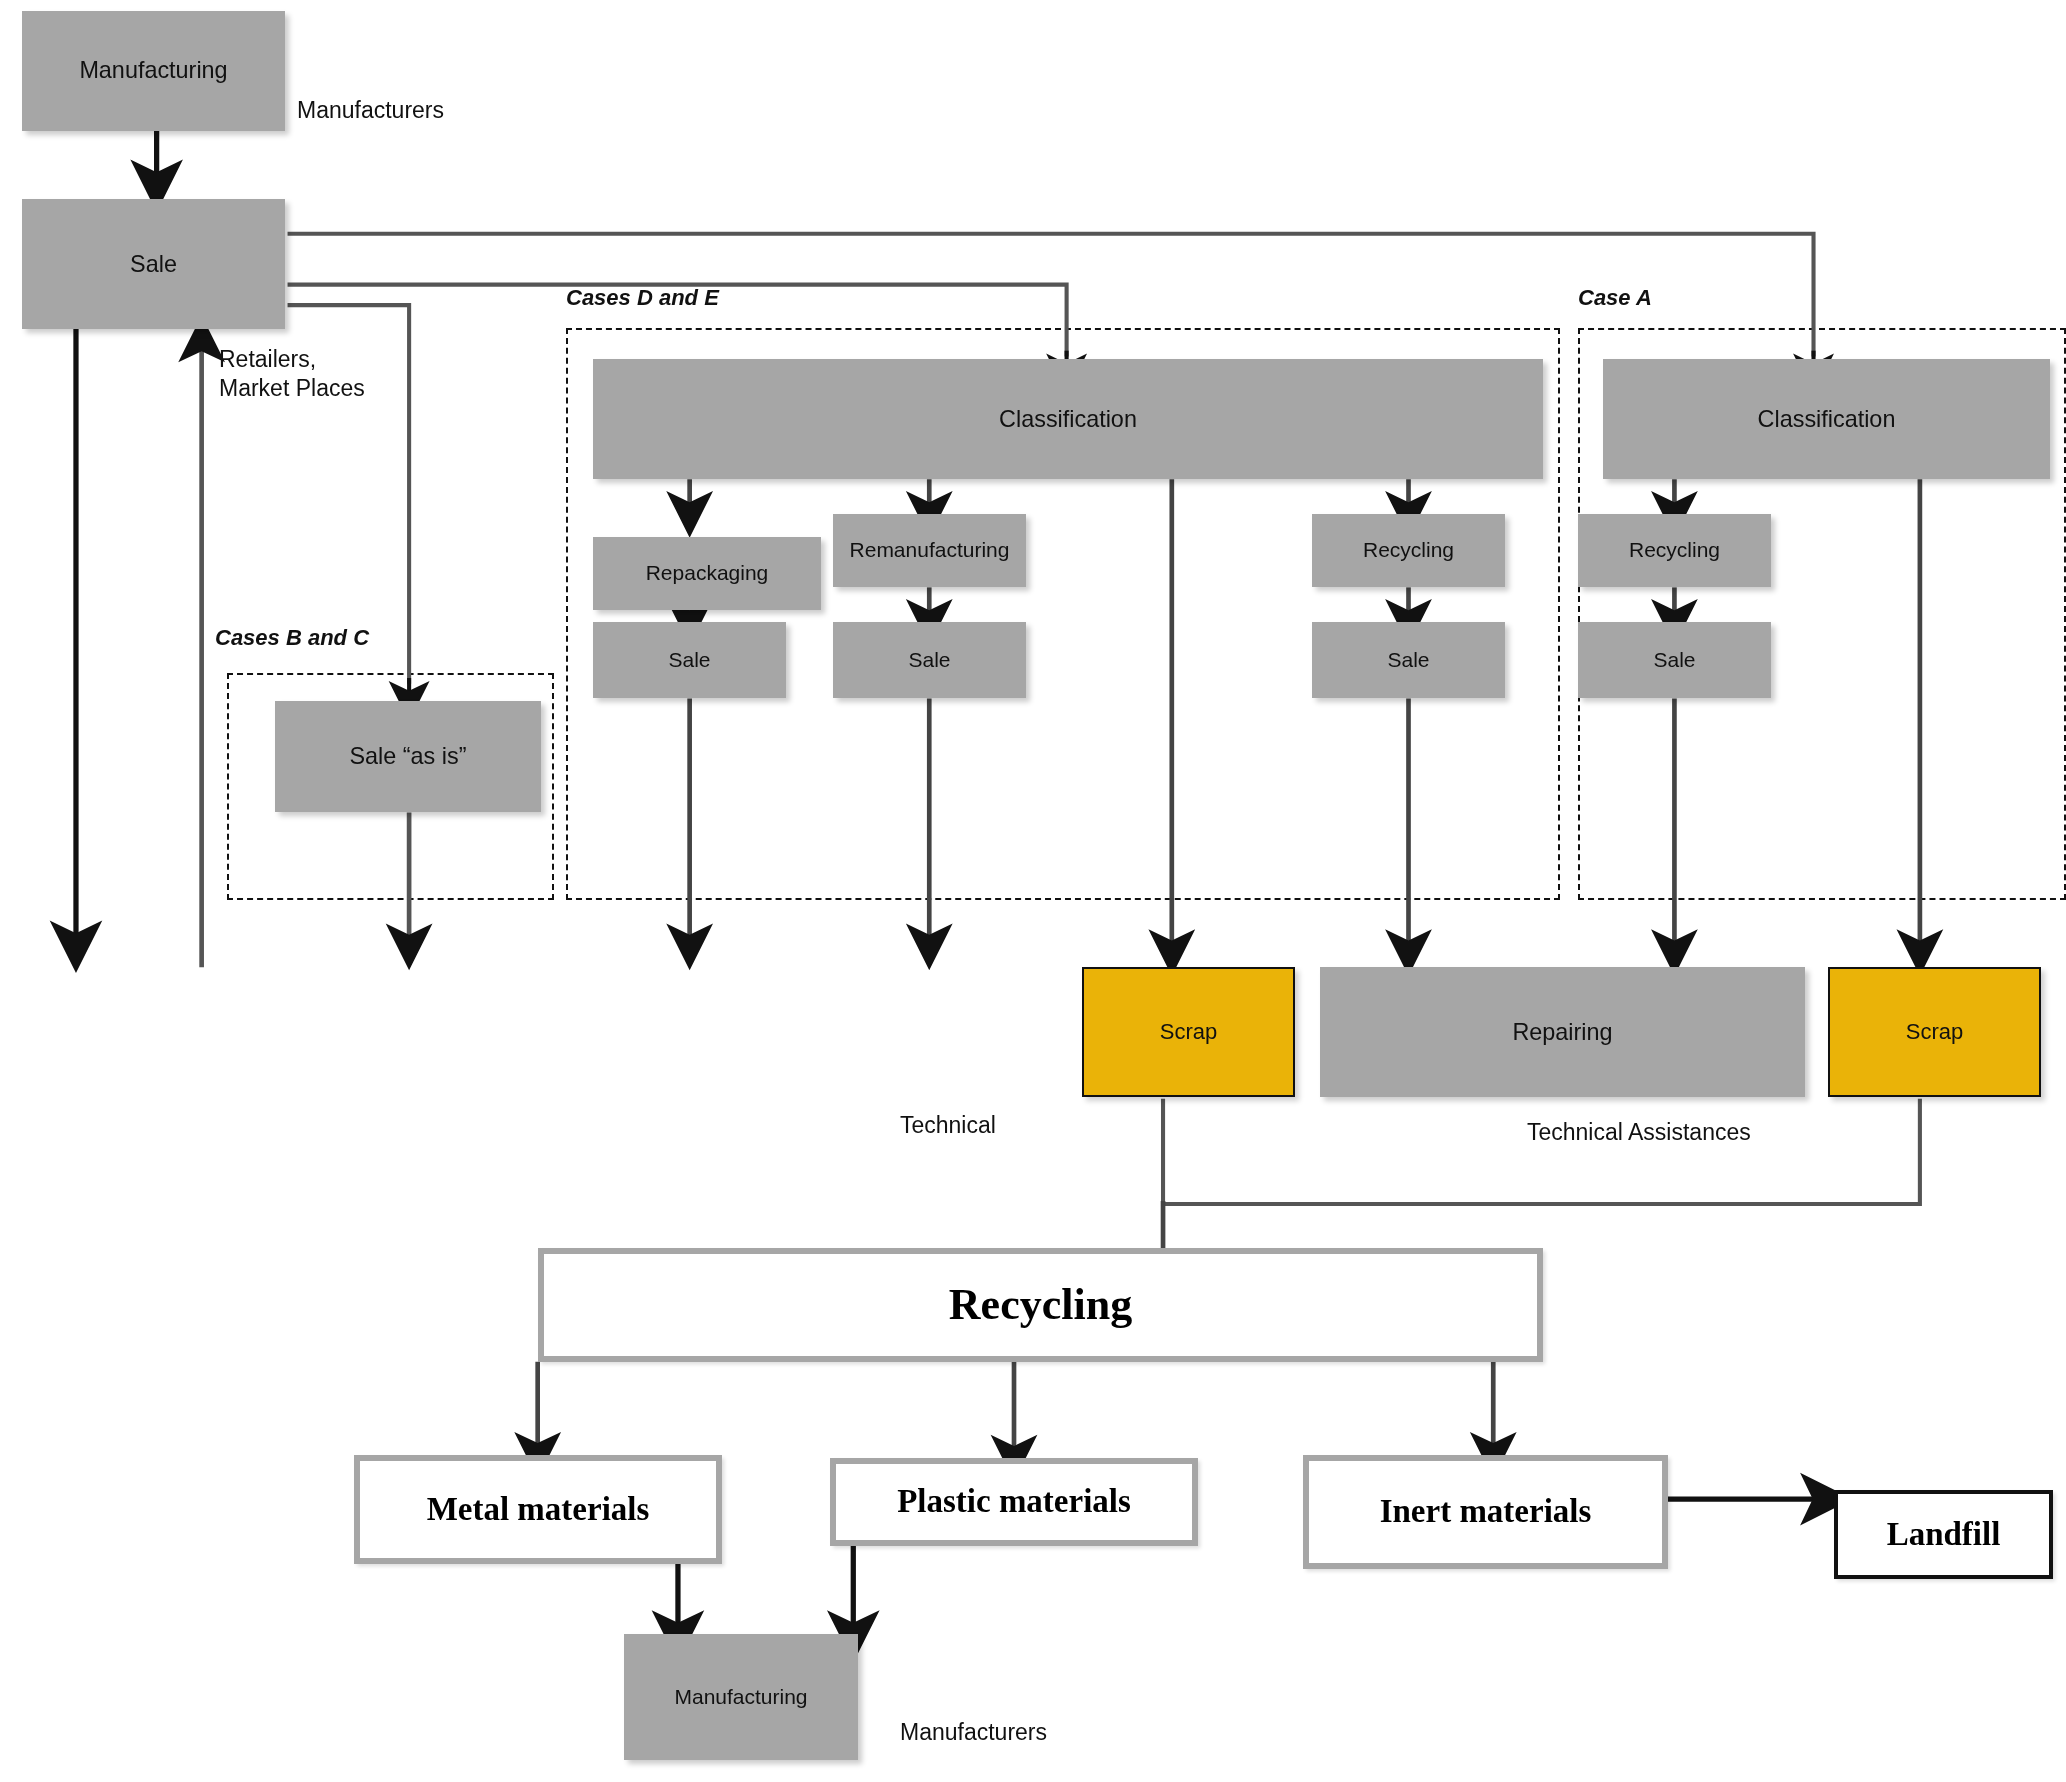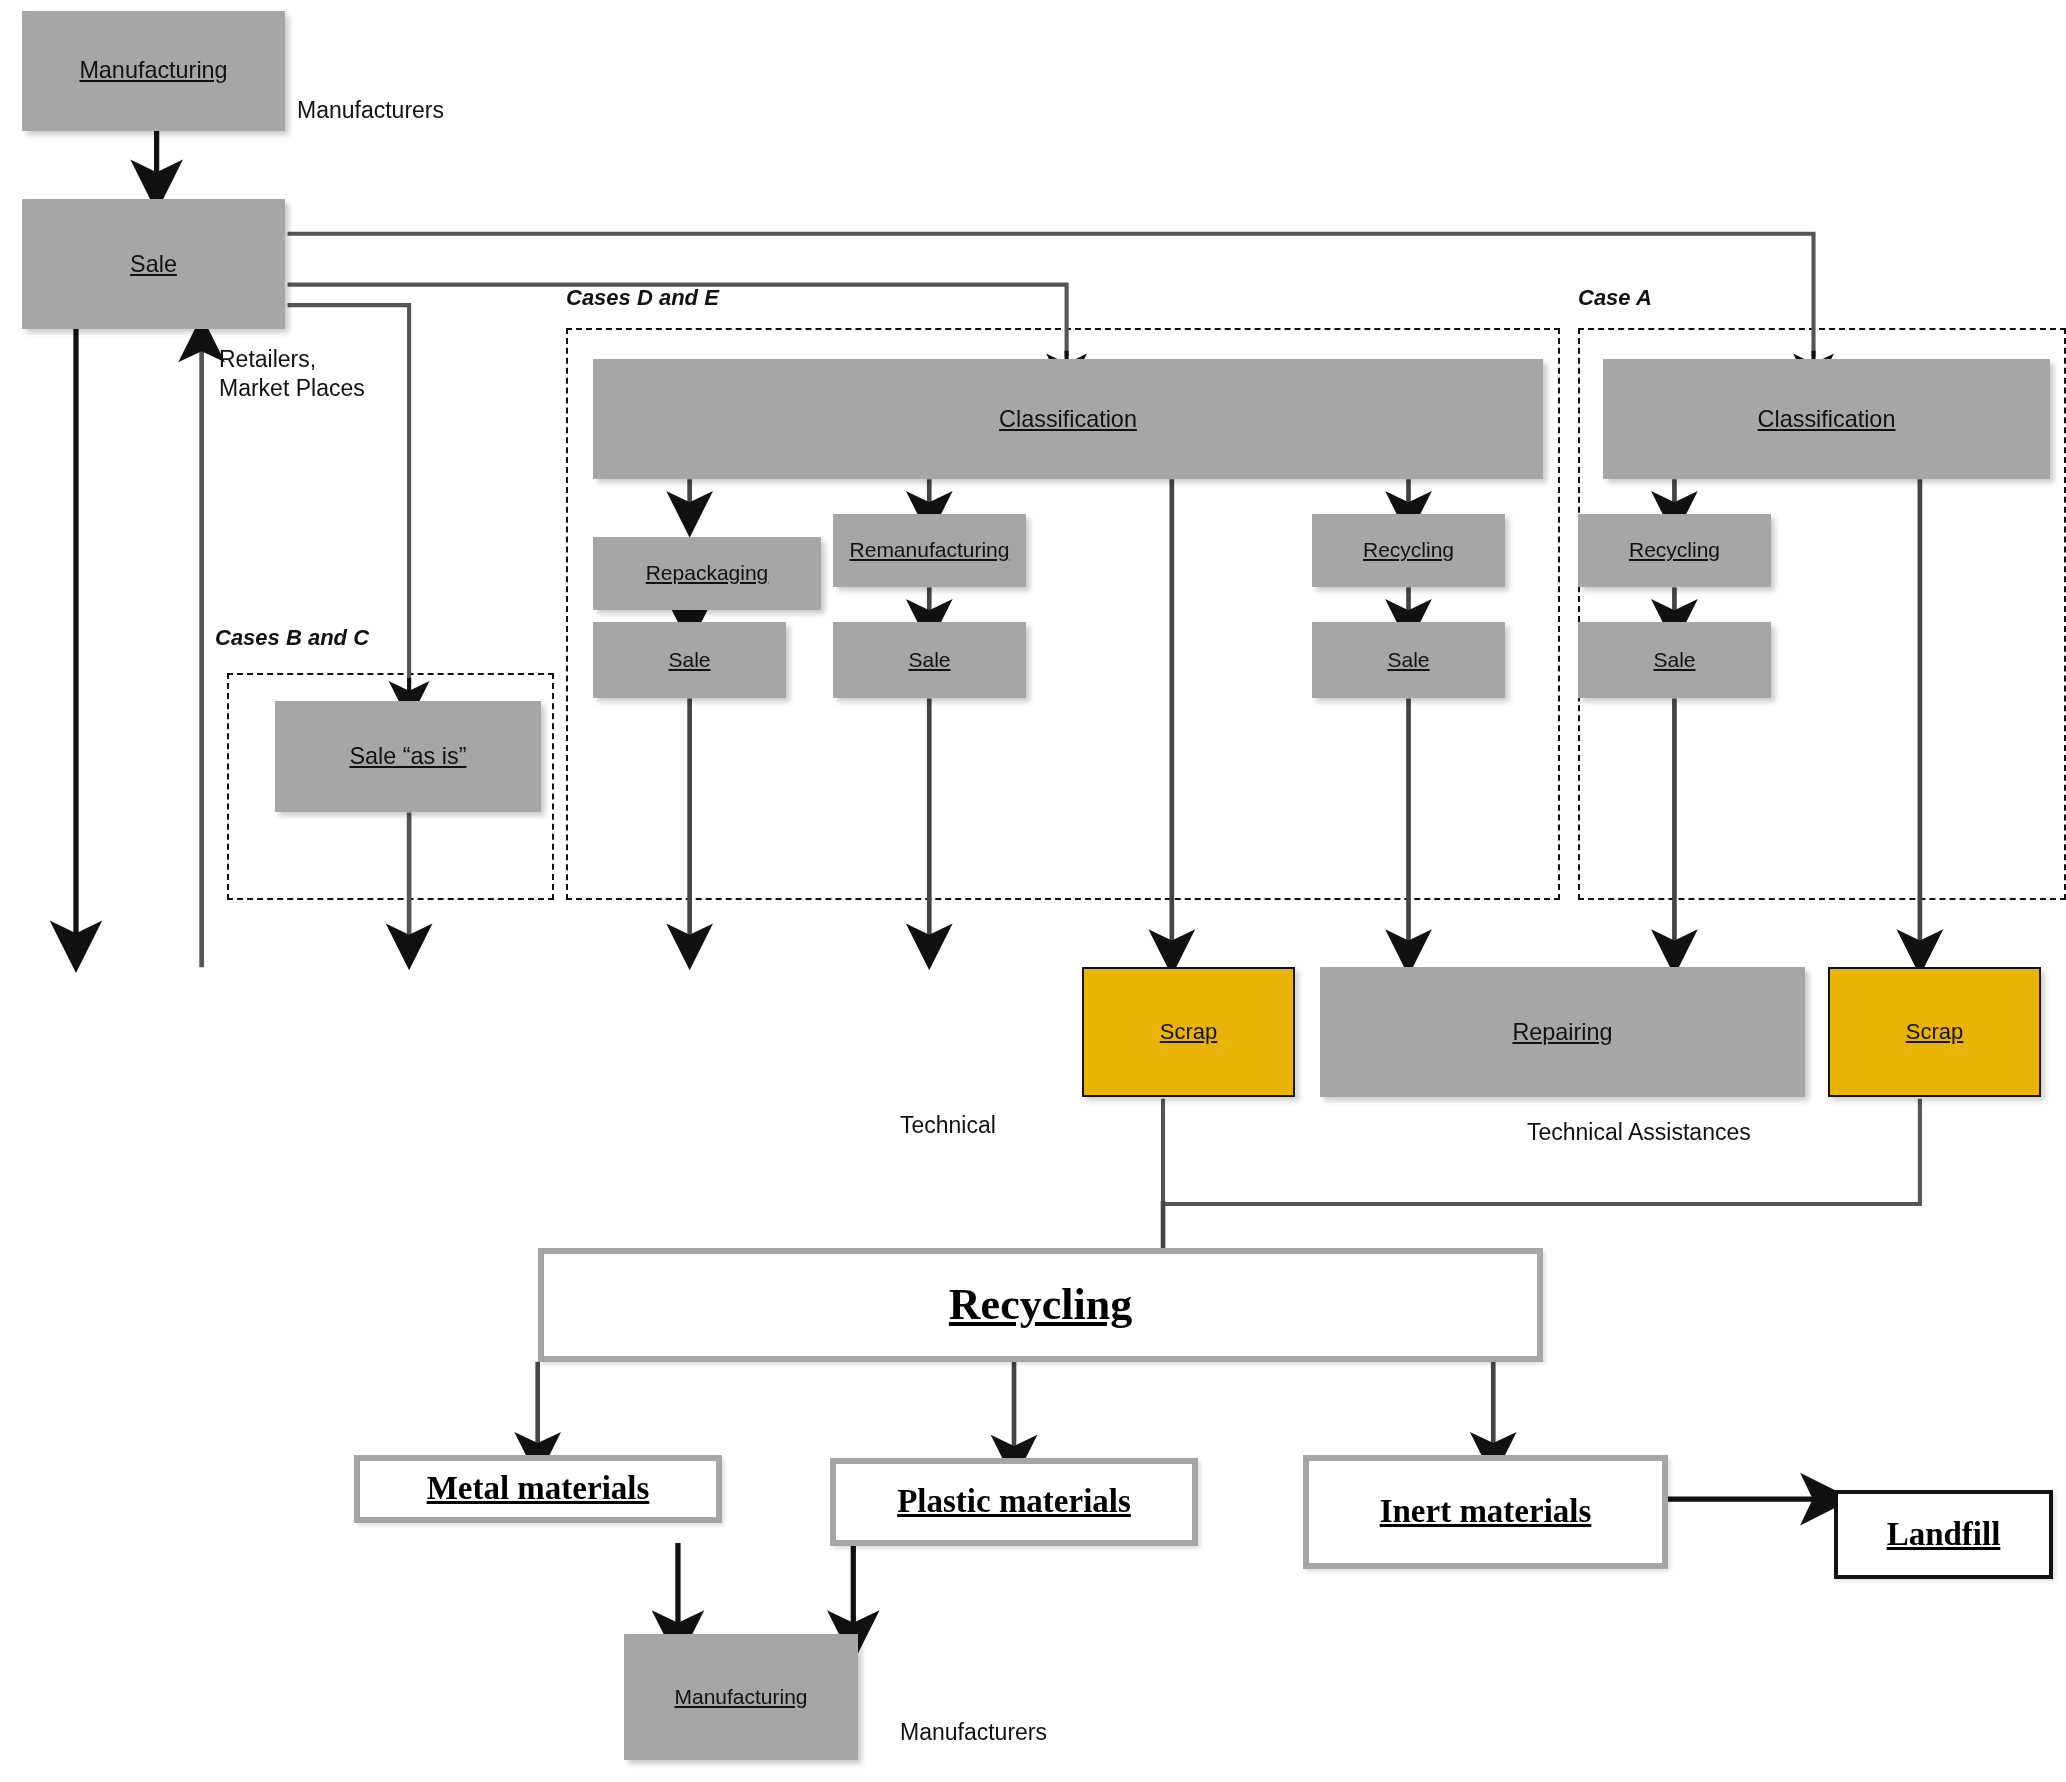--- a/index.html
+++ b/index.html
@@ -1,21 +1,21 @@
 <!DOCTYPE html>
 <html style="font-size:9.4px"><head>
 <meta charset="utf-8">
 <style>
   html,body{margin:0;padding:0;background:#ffffff;}
   body{font-family:"Liberation Sans", sans-serif;}
   #stage{position:relative;width:2066px;height:1782px;background:#fff;overflow:hidden;}
 
   
   .node{position:absolute;box-sizing:border-box;display:flex;align-items:center;
-        justify-content:center;text-align:center;line-height:1.15;text-decoration:underline;}
+        justify-content:center;text-align:center;line-height:1.15;}
   .gray{background:#a6a6a6;color:#111;box-shadow:4.1px 4.1px 5.3px rgba(0,0,0,.20);
         font-size:23.4px;font-family:"Liberation Sans",sans-serif;}
   .gray.small{font-size:21px;}
   .whitebox{background:#eab308;border:2.9px solid #111;color:#111;font-size:22px;
             box-shadow:4.1px 4.1px 5.3px rgba(0,0,0,.18);font-family:"Liberation Sans",sans-serif;}
   .serifbox{background:#ffffff;border:6.4px solid #a6a6a6;color:#000;
             font-family:"Liberation Serif",serif;font-weight:bold;
             box-shadow:2.9px 2.9px 4.1px rgba(0,0,0,.14);}
   .serifbox.blk{border:4.1px solid #111;}
 
@@ -177,21 +177,21 @@
   <div class="txt" style="left:1527px;top:1118px;"><span>Technical Assistances</span></div>
 
   <div class="node whitebox" style="left:1828px;top:967px;width:213px;height:130px;">
     <span>Scrap</span>
   </div>
 
   <div class="node serifbox" style="left:538px;top:1248px;width:1005px;height:114px;font-size:44px;">
     <span>Recycling</span>
   </div>
 
-  <div class="node serifbox" style="left:354px;top:1455px;width:368px;height:68px;font-size:33px;">
+  <div class="node serifbox" style="left:354px;top:1455px;width:368px;height:109px;font-size:33px;">
     <span>Metal materials</span>
   </div>
 
   <div class="node serifbox" style="left:830px;top:1458px;width:368px;height:88px;font-size:33px;">
     <span>Plastic materials</span>
   </div>
 
   <div class="node serifbox" style="left:1303px;top:1455px;width:365px;height:114px;font-size:33px;">
     <span>Inert  materials</span>
   </div>

